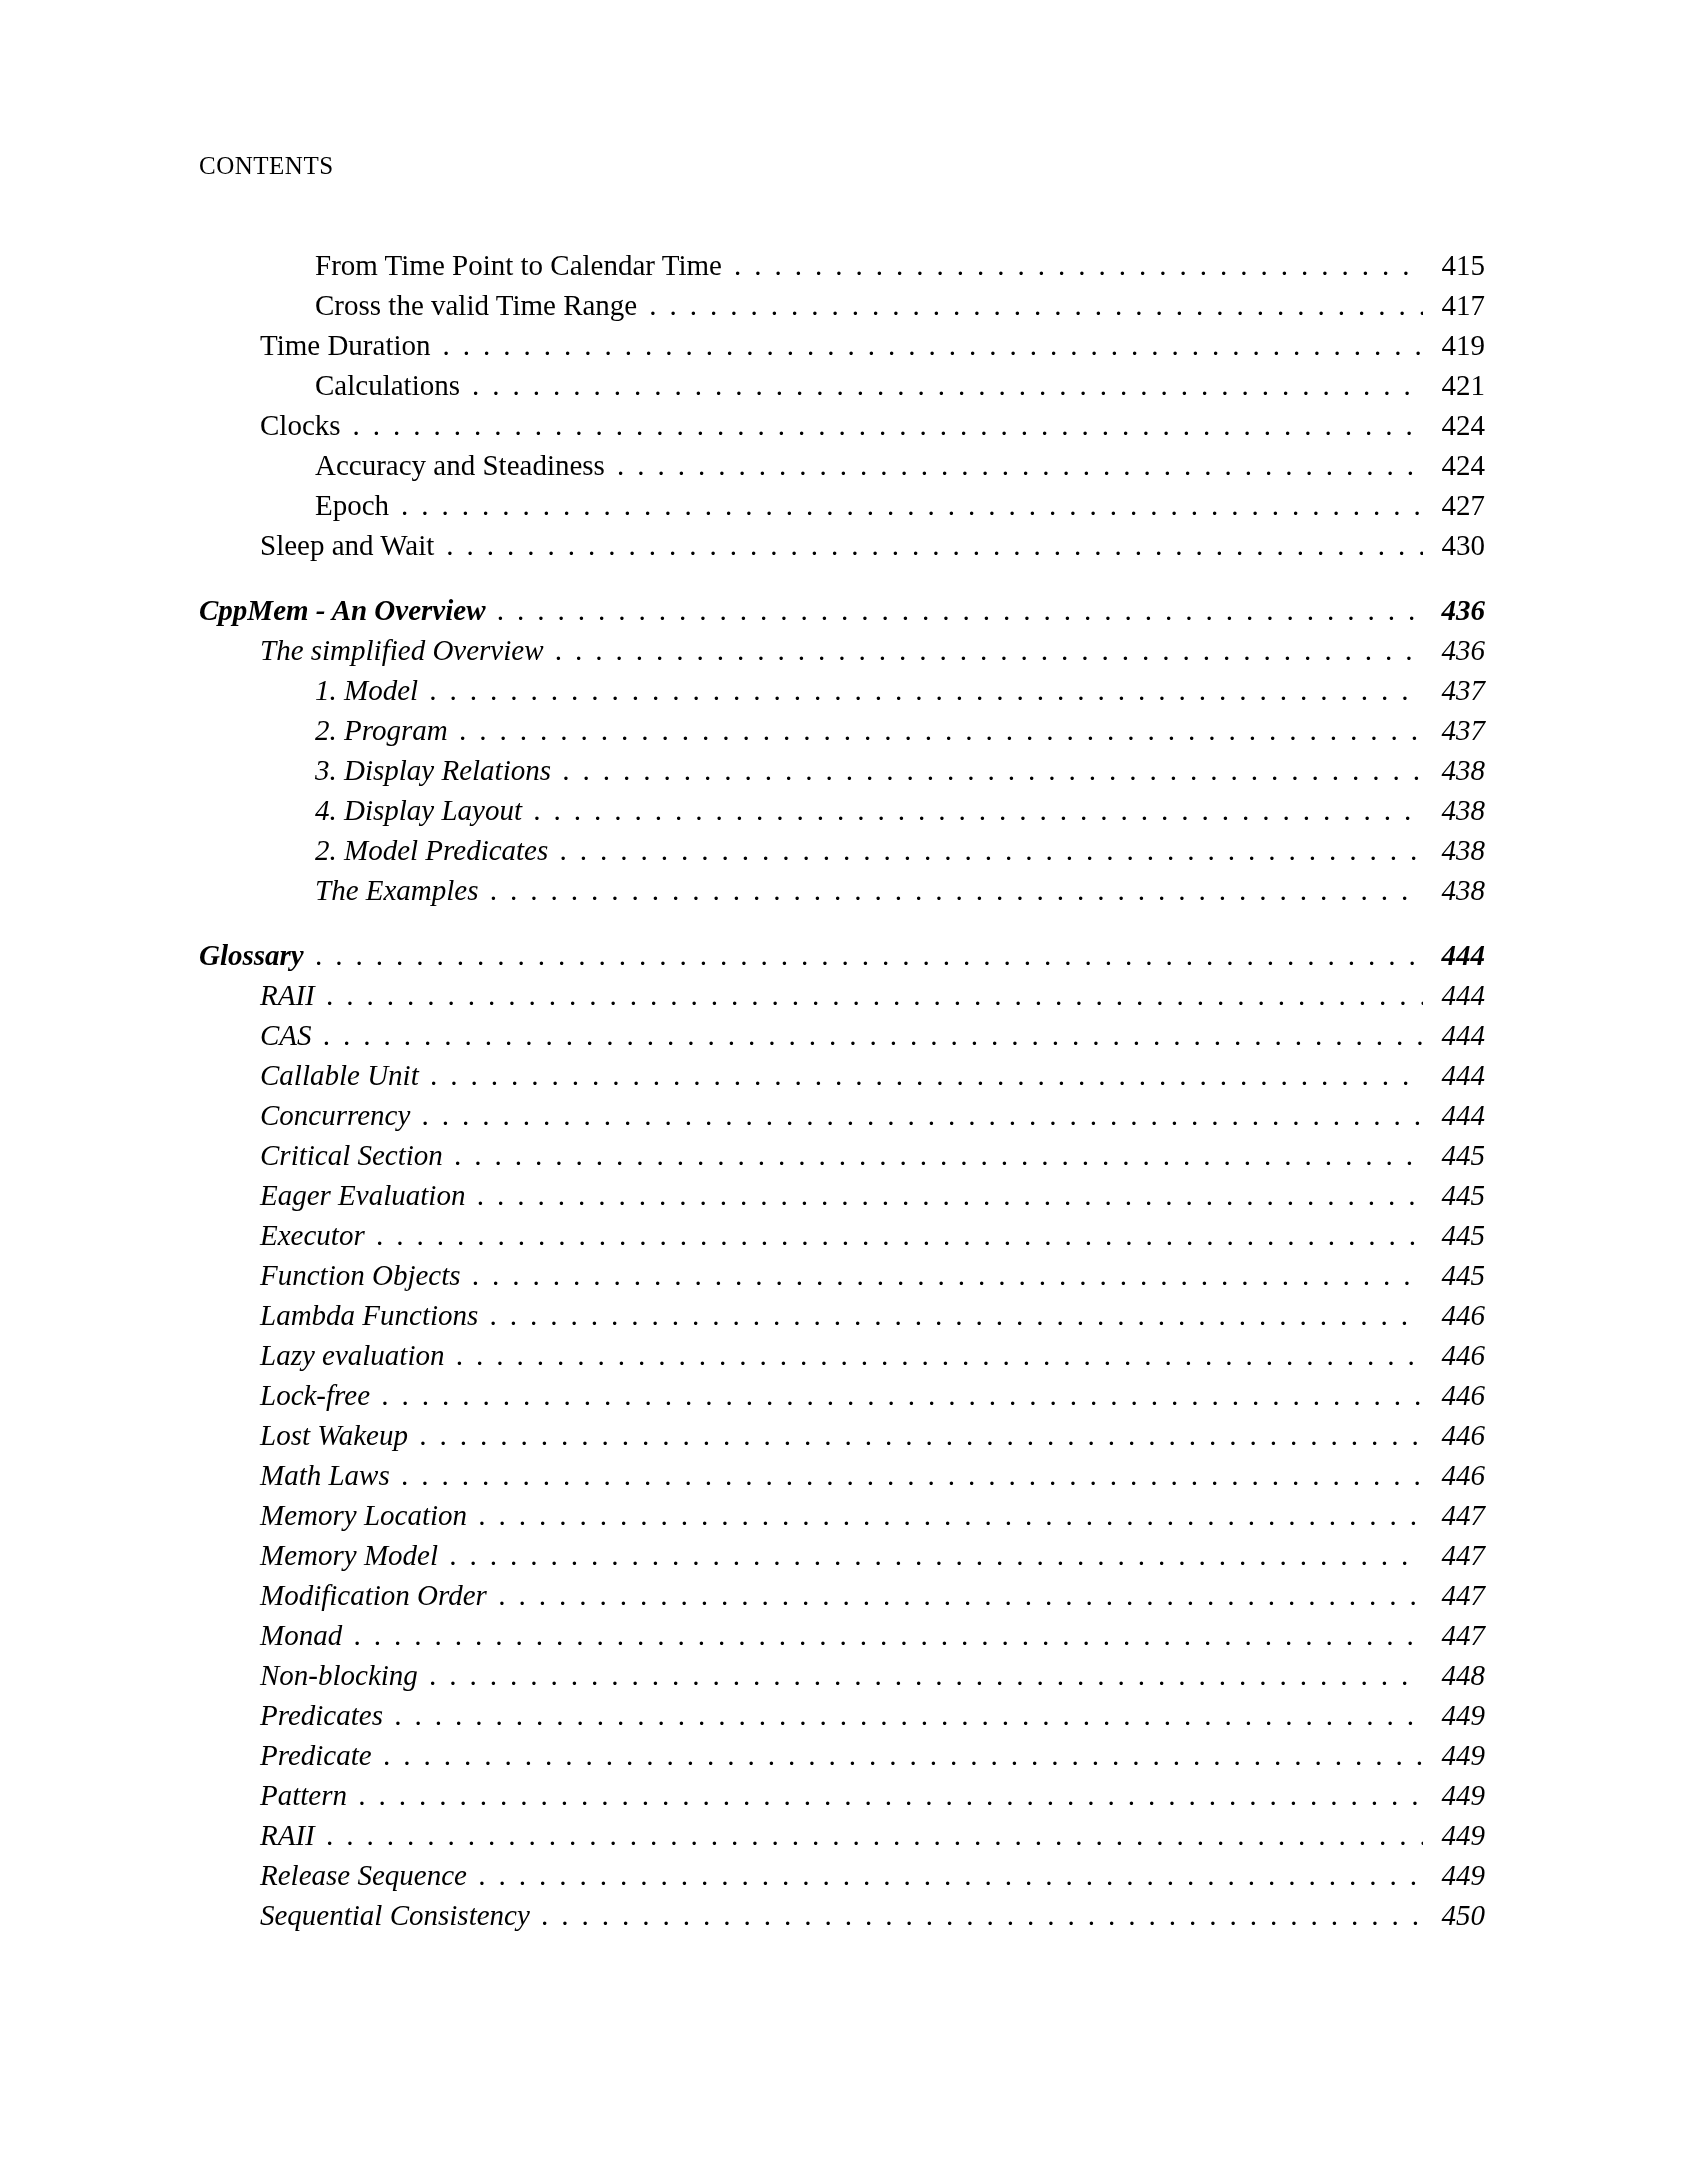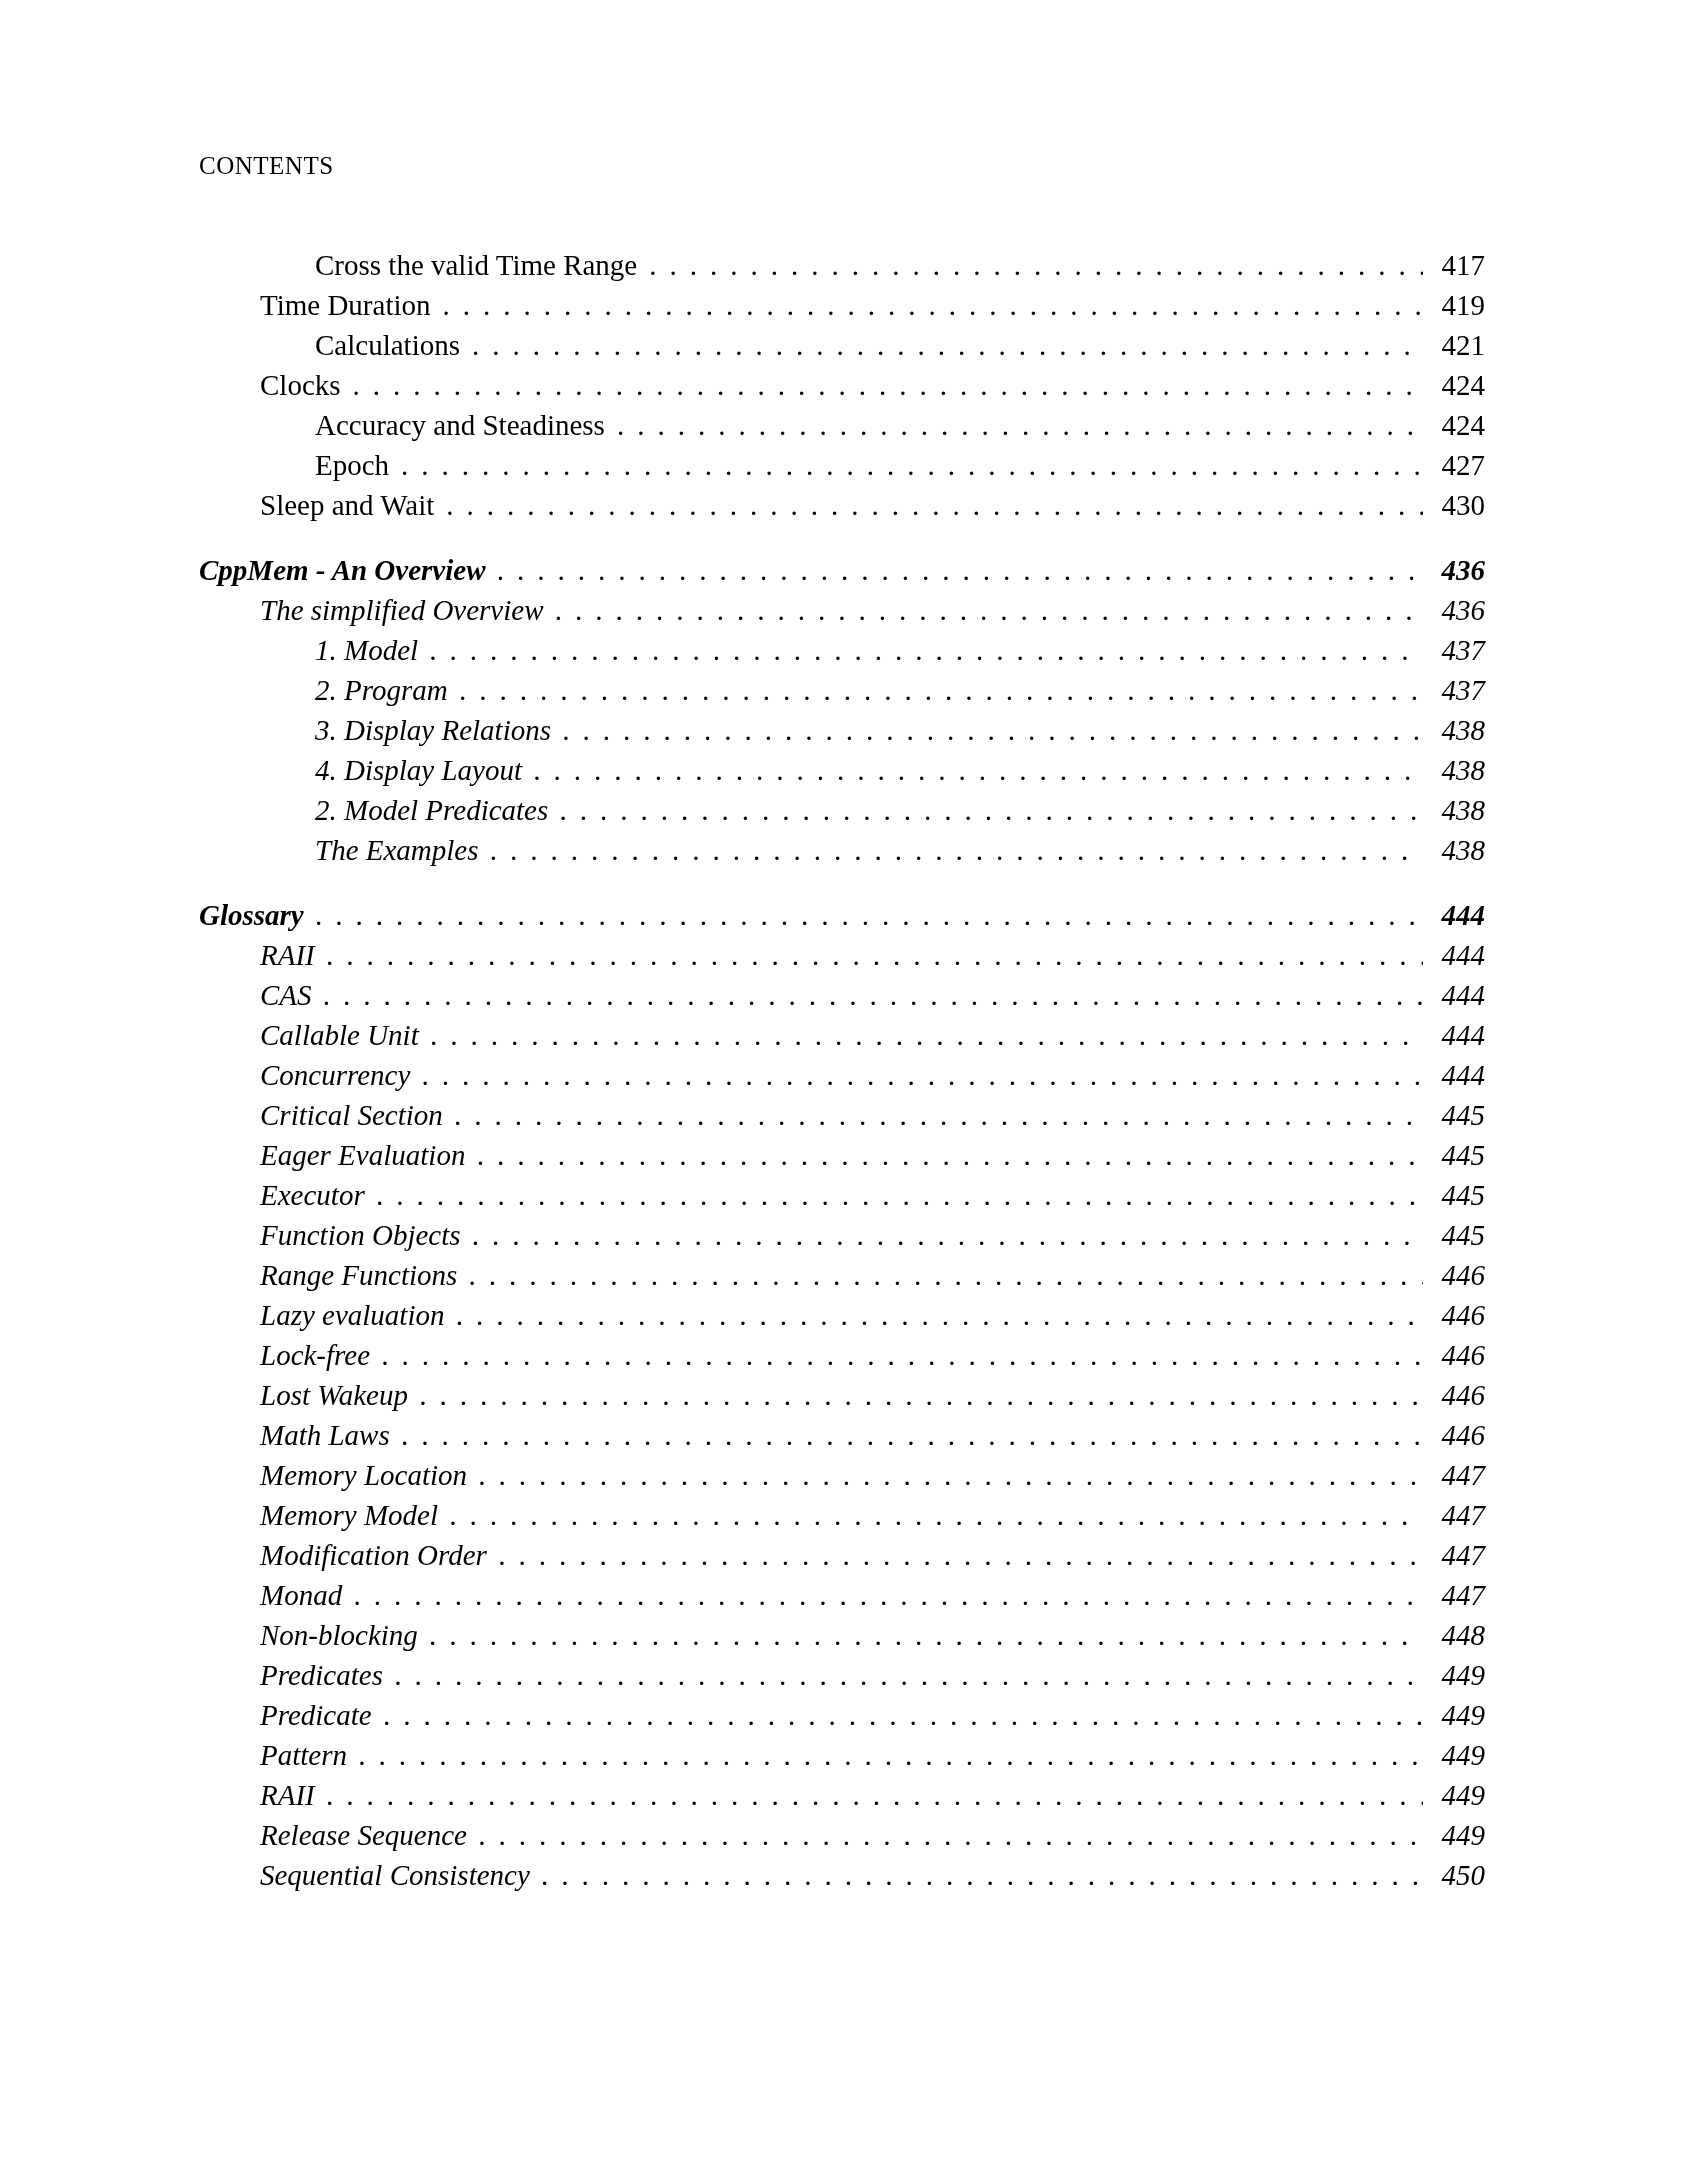--- a/index.html
+++ b/index.html
@@ -55,20 +55,25 @@
   }
 </style>
 </head>
 <body>
 
 <div class="page">
   <div class="contents-header">CONTENTS</div>
   <div class="toc">
       <div class="toc-section">
         <div class="row level2">
+          <span class="label">From Time Point to Calendar Time</span>
+          <span class="leader"></span>
+          <span class="pagenum">415</span>
+        </div>
+        <div class="row level2">
           <span class="label">Cross the valid Time Range</span>
           <span class="leader"></span>
           <span class="pagenum">417</span>
         </div>
         <div class="row level1">
           <span class="label">Time Duration</span>
           <span class="leader"></span>
           <span class="pagenum">419</span>
         </div>
         <div class="row level2">
@@ -179,21 +184,21 @@
           <span class="label">Executor</span>
           <span class="leader"></span>
           <span class="pagenum">445</span>
         </div>
         <div class="row level1">
           <span class="label">Function Objects</span>
           <span class="leader"></span>
           <span class="pagenum">445</span>
         </div>
         <div class="row level1">
-          <span class="label">Range Functions</span>
+          <span class="label">Lambda Functions</span>
           <span class="leader"></span>
           <span class="pagenum">446</span>
         </div>
         <div class="row level1">
           <span class="label">Lazy evaluation</span>
           <span class="leader"></span>
           <span class="pagenum">446</span>
         </div>
         <div class="row level1">
           <span class="label">Lock-free</span>

